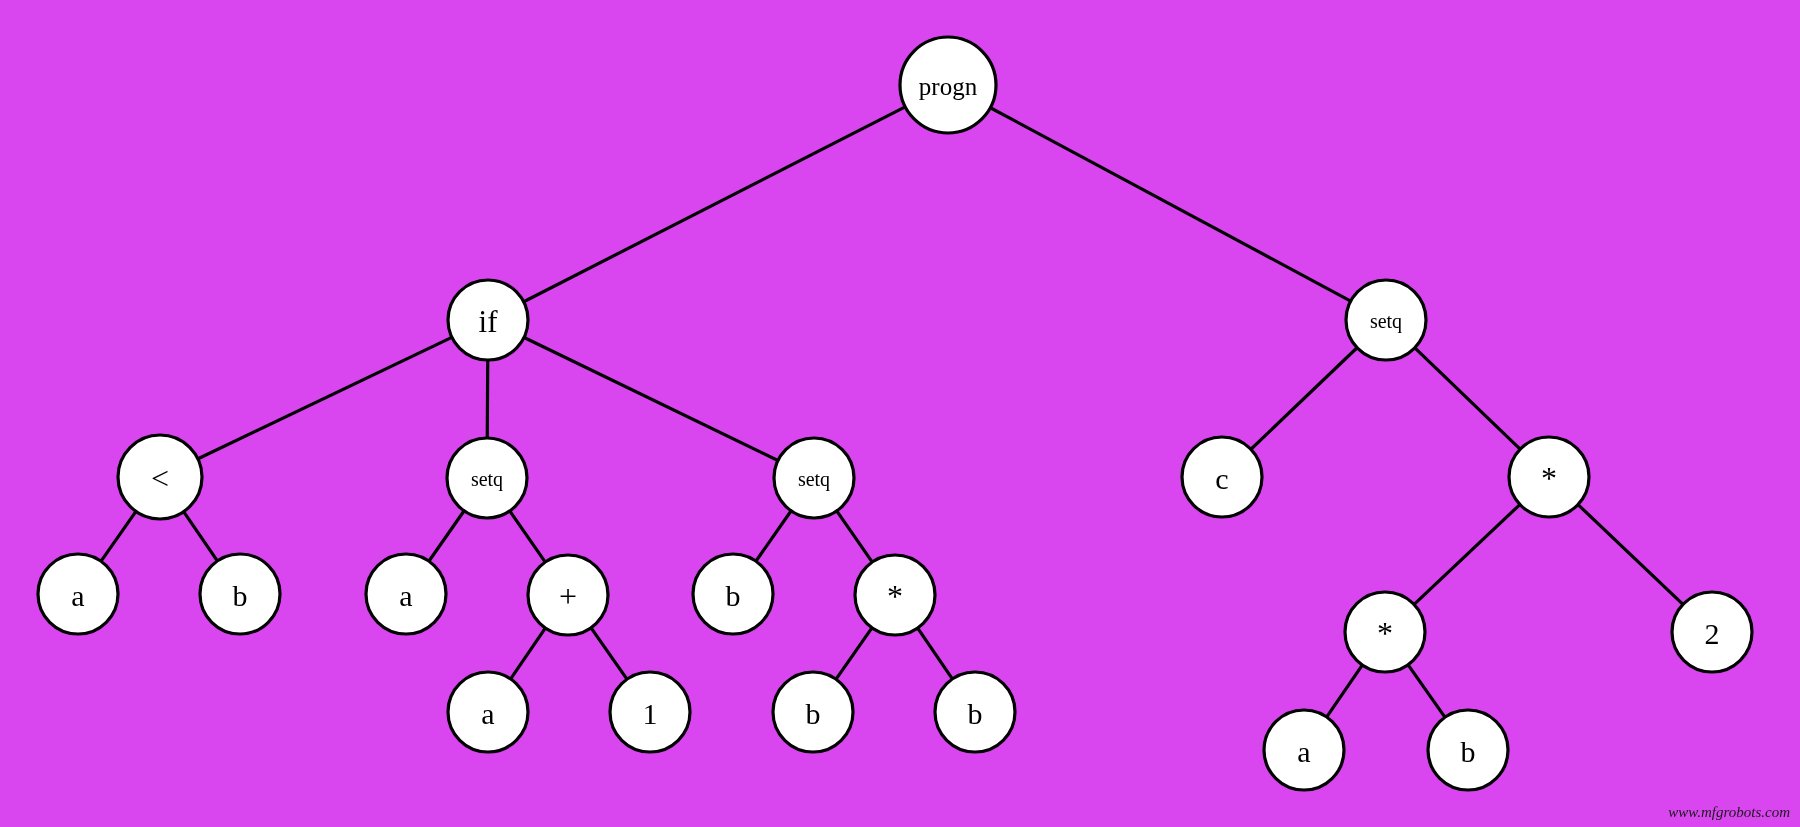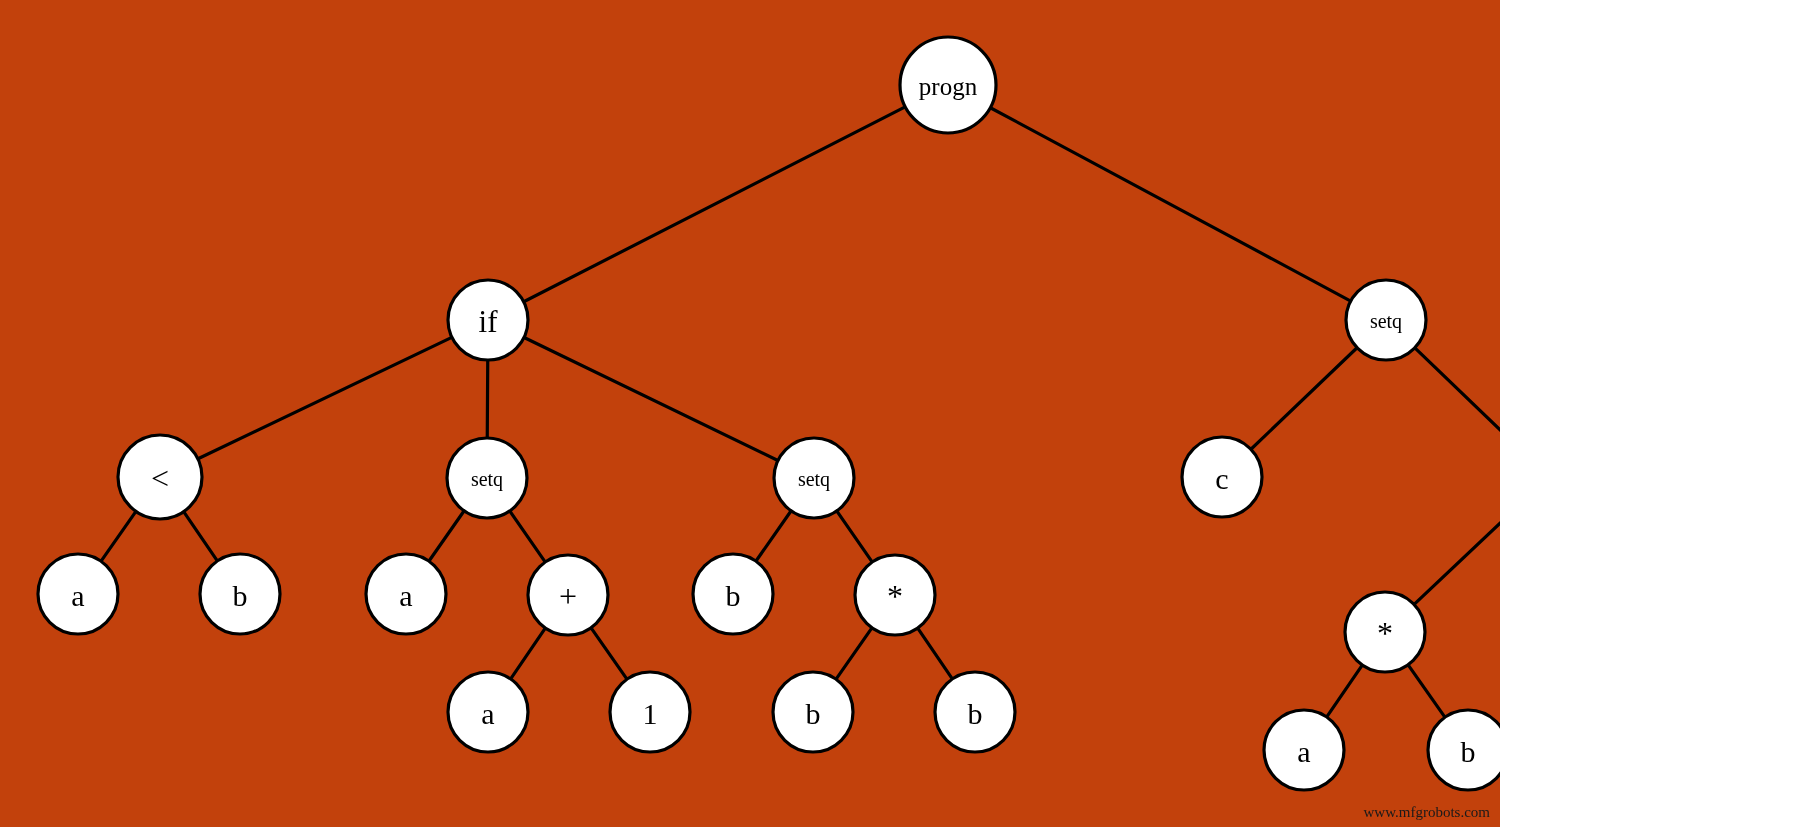--- a/index.html
+++ b/index.html
@@ -5,23 +5,23 @@
   html, body {
     margin: 0;
     padding: 0;
     background: #ffffff;
   }
   body {
     font-family: "Liberation Serif", "DejaVu Serif", serif;
   }
   #canvas-wrap {
     position: relative;
-    width: 1500px;
+    width: 1800px;
     height: 827px;
-    background: #c2410c;
+    background: #d946ef;
     overflow: hidden;
   }
   #tree-svg {
     position: absolute;
     left: 0;
     top: 0;
     width: 1800px;
     height: 827px;
     display: block;
   }
@@ -45,20 +45,21 @@
   }
   .watermark {
     position: absolute;
     right: 10px;
     bottom: 6px;
     font-family: "Liberation Serif", "DejaVu Serif", serif;
     font-size: 15px;
     color: #1a1a1a;
     letter-spacing: 0px;
     white-space: nowrap;
+    font-style: italic;
   }
 </style>
 </head>
 <body>
 
 <div id="canvas-wrap">
 
   <svg id="tree-svg" viewBox="0 0 1800 827" xmlns="http://www.w3.org/2000/svg">
     <g id="edges-layer">
         <line x1="906.1454737461074" y1="106.38220362970601" x2="522.730351572379" y2="302.2573203923716" class="edge-line"></line>

